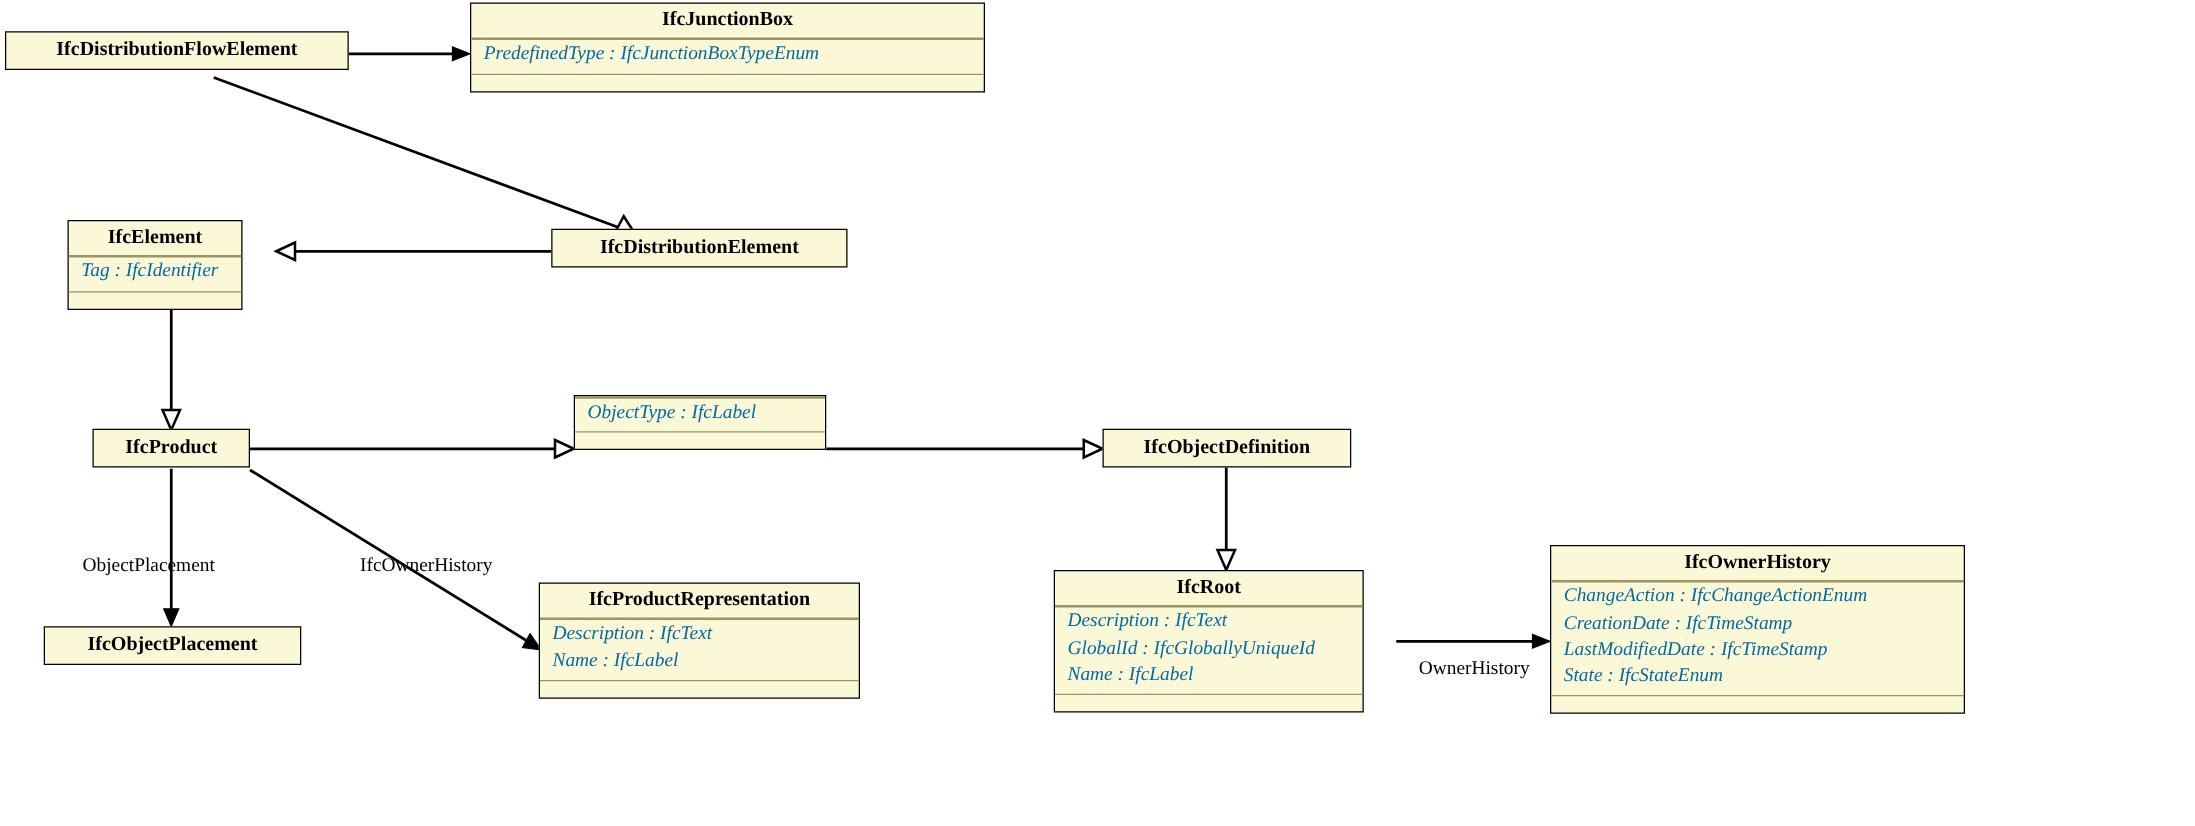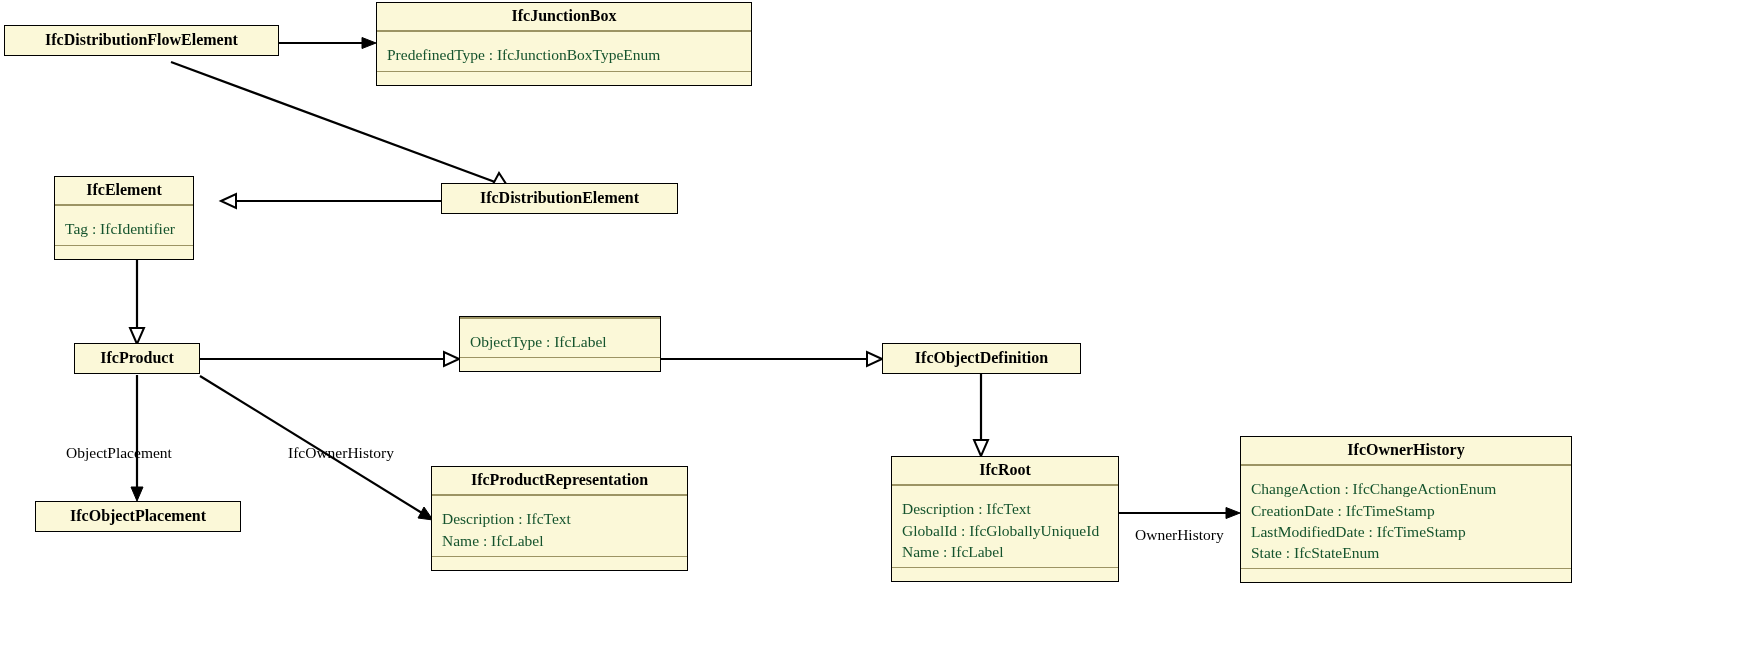--- a/index.html
+++ b/index.html
@@ -25,25 +25,26 @@
   .cls-name {
     font-weight: bold;
     font-size: 16px;
     text-align: center;
     padding: 4px 8px 5px 8px;
     line-height: 1.15;
     white-space: nowrap;
   }
   .cls-attrs {
     border-top: 2px solid #9c9464;
-    padding: 12px 10px 5px 10px;
+    padding: 0 10px 5px 10px;
     font-size: 15.5px;
     line-height: 1.37;
-    color: #14532d;
+    color: #0369a1;
     white-space: nowrap;
+    font-style: italic;
   }
   .cls-ops {
     border-top: 1px solid #9c9464;
     height: 13px;
   }
   .attr-line { white-space: nowrap; }
 
   .simple .cls-name { padding: 5px 10px 6px 10px; border-radius: 10px; }
 
   .edge-label {
@@ -106,21 +107,21 @@
     <polygon class="arrow-solid" points="433,520 418,518 424,507"></polygon>
 
     <line class="lnk" x1="1117" y1="513" x2="1228" y2="513"></line>
     <polygon class="arrow-solid" points="1240,513 1226,507.5 1226,518.5"></polygon>
   </svg>
 
   <div class="umlclass simple" style="left:4px; top:25px; width:275px;">
     <div class="cls-name">IfcDistributionFlowElement</div>
   </div>
 
-  <div class="umlclass" style="left:376px; top:2px; width:376px;">
+  <div class="umlclass" style="left:376px; top:2px; width:412px;">
     <div class="cls-name">IfcJunctionBox</div>
     <div class="cls-attrs">
       <div class="attr-line">PredefinedType : IfcJunctionBoxTypeEnum</div>
     </div>
     <div class="cls-ops"></div>
   </div>
 
   <div class="umlclass" style="left:54px; top:176px; width:140px;">
     <div class="cls-name">IfcElement</div>
     <div class="cls-attrs">
@@ -154,21 +155,21 @@
 
   <div class="umlclass" style="left:431px; top:466px; width:257px;">
     <div class="cls-name">IfcProductRepresentation</div>
     <div class="cls-attrs">
       <div class="attr-line">Description : IfcText</div>
       <div class="attr-line">Name : IfcLabel</div>
     </div>
     <div class="cls-ops"></div>
   </div>
 
-  <div class="umlclass" style="left:891px; top:456px; width:228px;">
+  <div class="umlclass" style="left:843px; top:456px; width:248px;">
     <div class="cls-name">IfcRoot</div>
     <div class="cls-attrs">
       <div class="attr-line">Description : IfcText</div>
       <div class="attr-line">GlobalId : IfcGloballyUniqueId</div>
       <div class="attr-line">Name : IfcLabel</div>
     </div>
     <div class="cls-ops"></div>
   </div>
 
   <div class="umlclass" style="left:1240px; top:436px; width:332px;">

